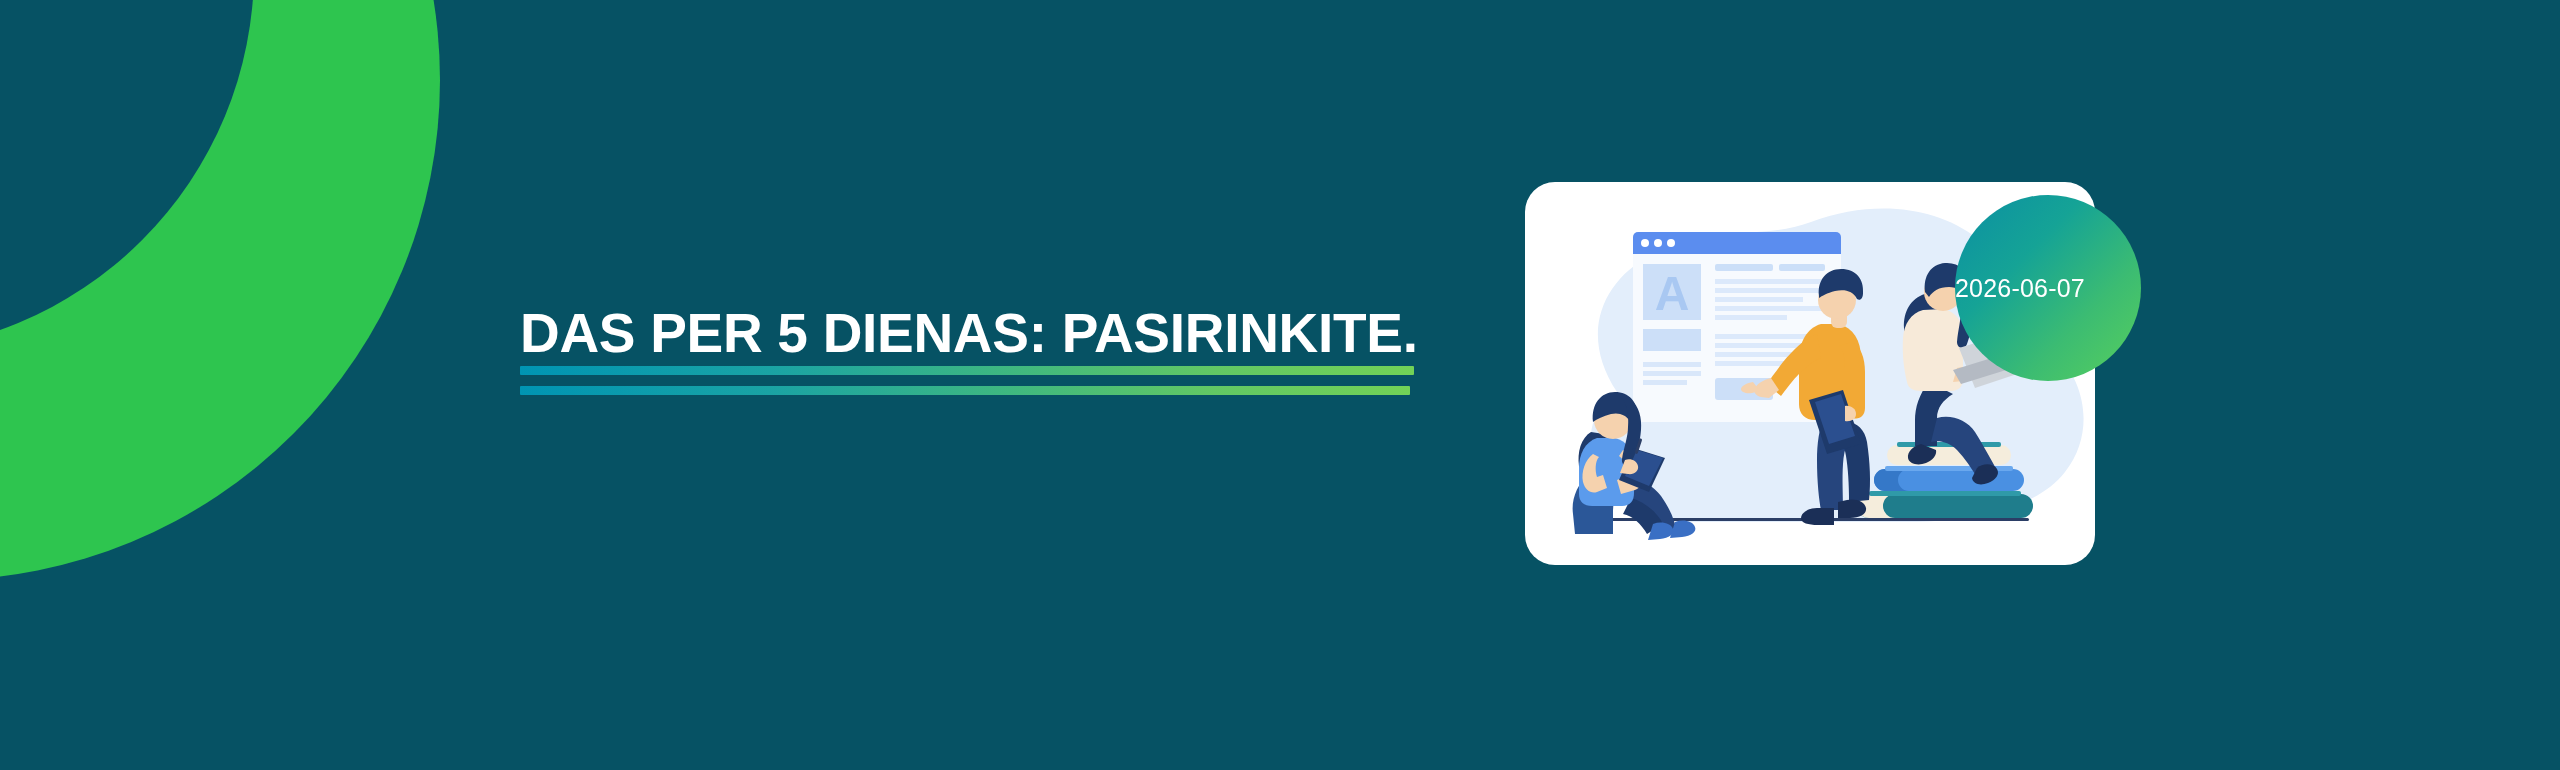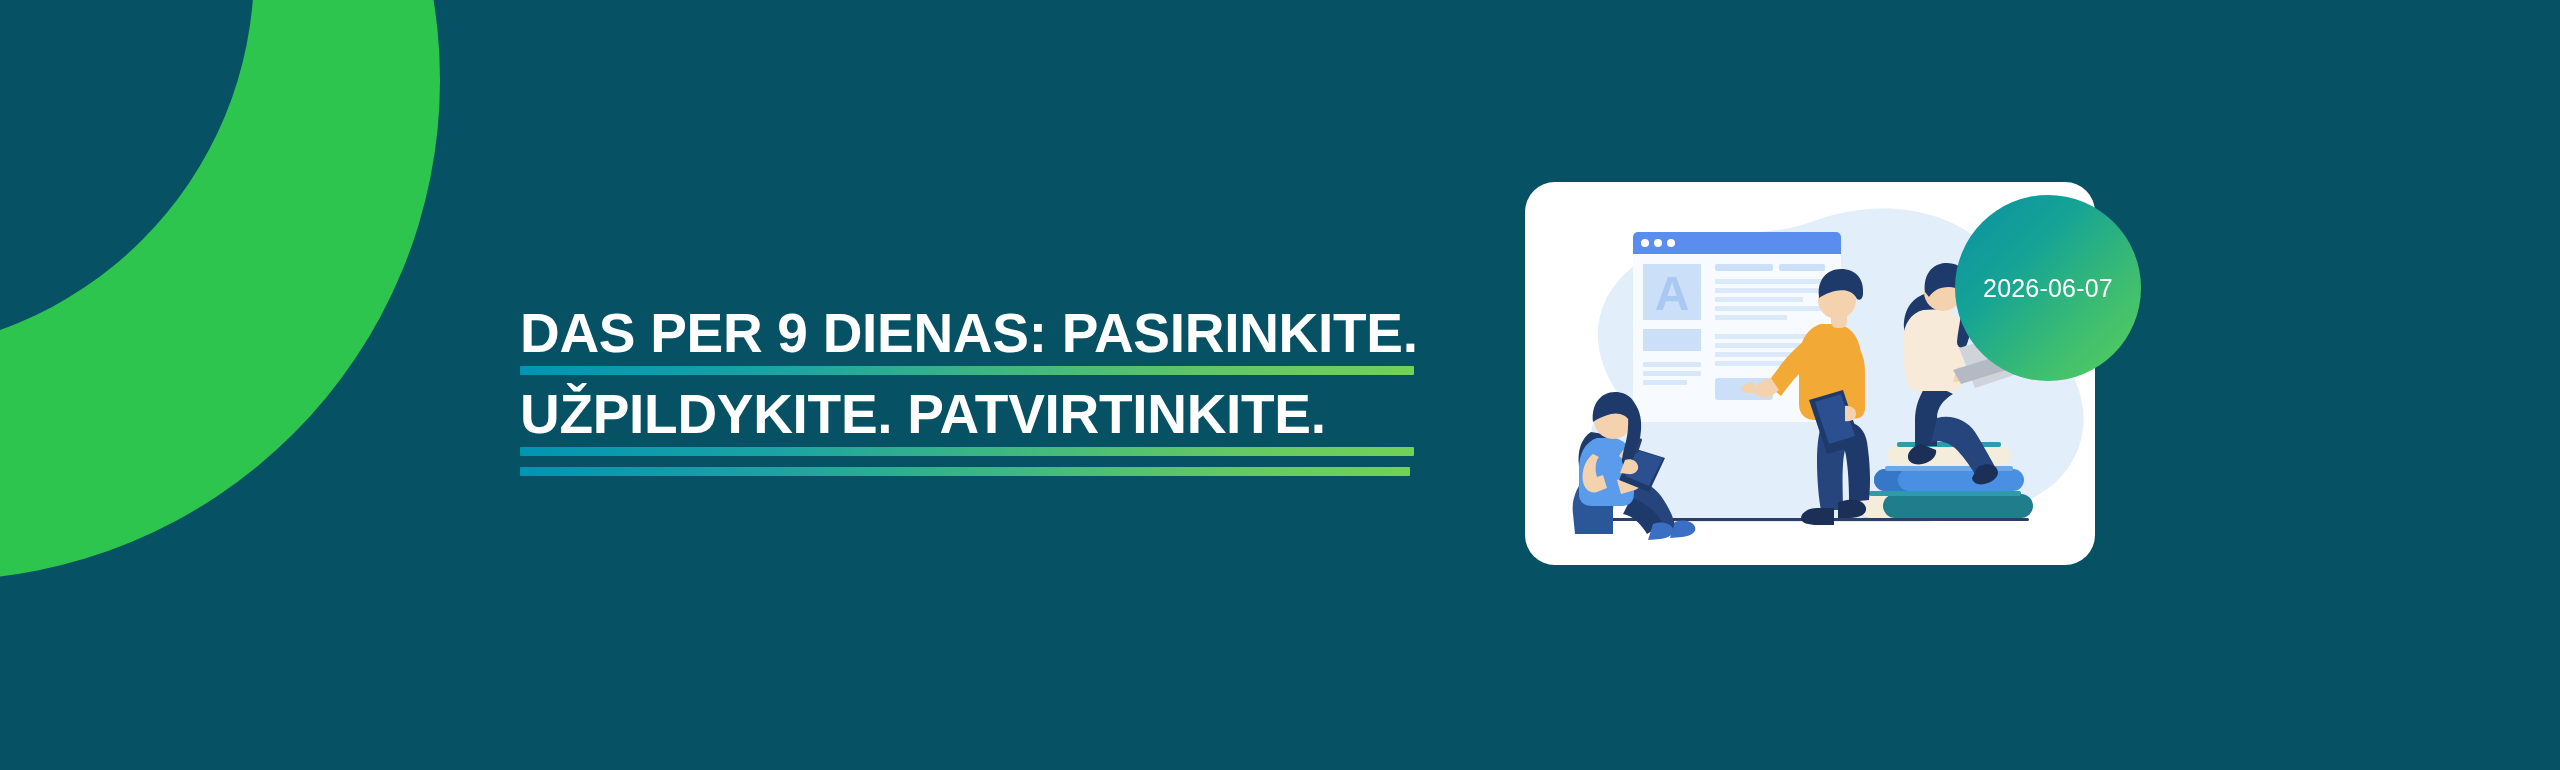--- a/index.html
+++ b/index.html
@@ -85,21 +85,20 @@
   #date-badge {
     position: absolute;
     left: 1955px;
     top: 195px;
     width: 186px;
     height: 186px;
     border-radius: 50%;
     background: linear-gradient(135deg, #0b8fa3 0%, #15a396 35%, #3cbc72 68%, #58d05c 100%);
     display: flex;
     align-items: center;
-    justify-content: center;
     overflow: hidden;
   }
   #date-badge-label {
     color: #ffffff;
     font-size: 25px;
     font-weight: normal;
     letter-spacing: 0.2px;
     white-space: nowrap;
   }
 </style>
@@ -114,28 +113,24 @@
         <rect x="0" y="0" width="1000" height="1000" fill="#fff"></rect>
         <circle cx="432" cy="390" r="382" fill="#000"></circle>
       </mask>
     </defs>
     <circle cx="500" cy="500" r="500" fill="#2EC54F" mask="url(#crescent-mask)"></circle>
   </svg>
 
   <div id="headline-block">
 
     <div class="headline-row">
-      <span class="headline-text">DAS PER 9 DIENAS: PASIRINKITE.</span>
+      <span class="headline-text">DAS PER 5 DIENAS: PASIRINKITE.</span>
       <span class="headline-rule" id="rule-1"></span>
     </div>
 
-    <div class="headline-row">
-      <span class="headline-text">UŽPILDYKITE. PATVIRTINKITE.</span>
-      <span class="headline-rule" id="rule-2"></span>
-    </div>
 
     <div class="headline-row">
       <span class="headline-rule" id="rule-3"></span>
     </div>
 
   </div>
 
   <div id="illustration-card">
     <svg id="illustration-svg" viewBox="0 0 570 383" xmlns="http://www.w3.org/2000/svg" aria-hidden="true">
 

